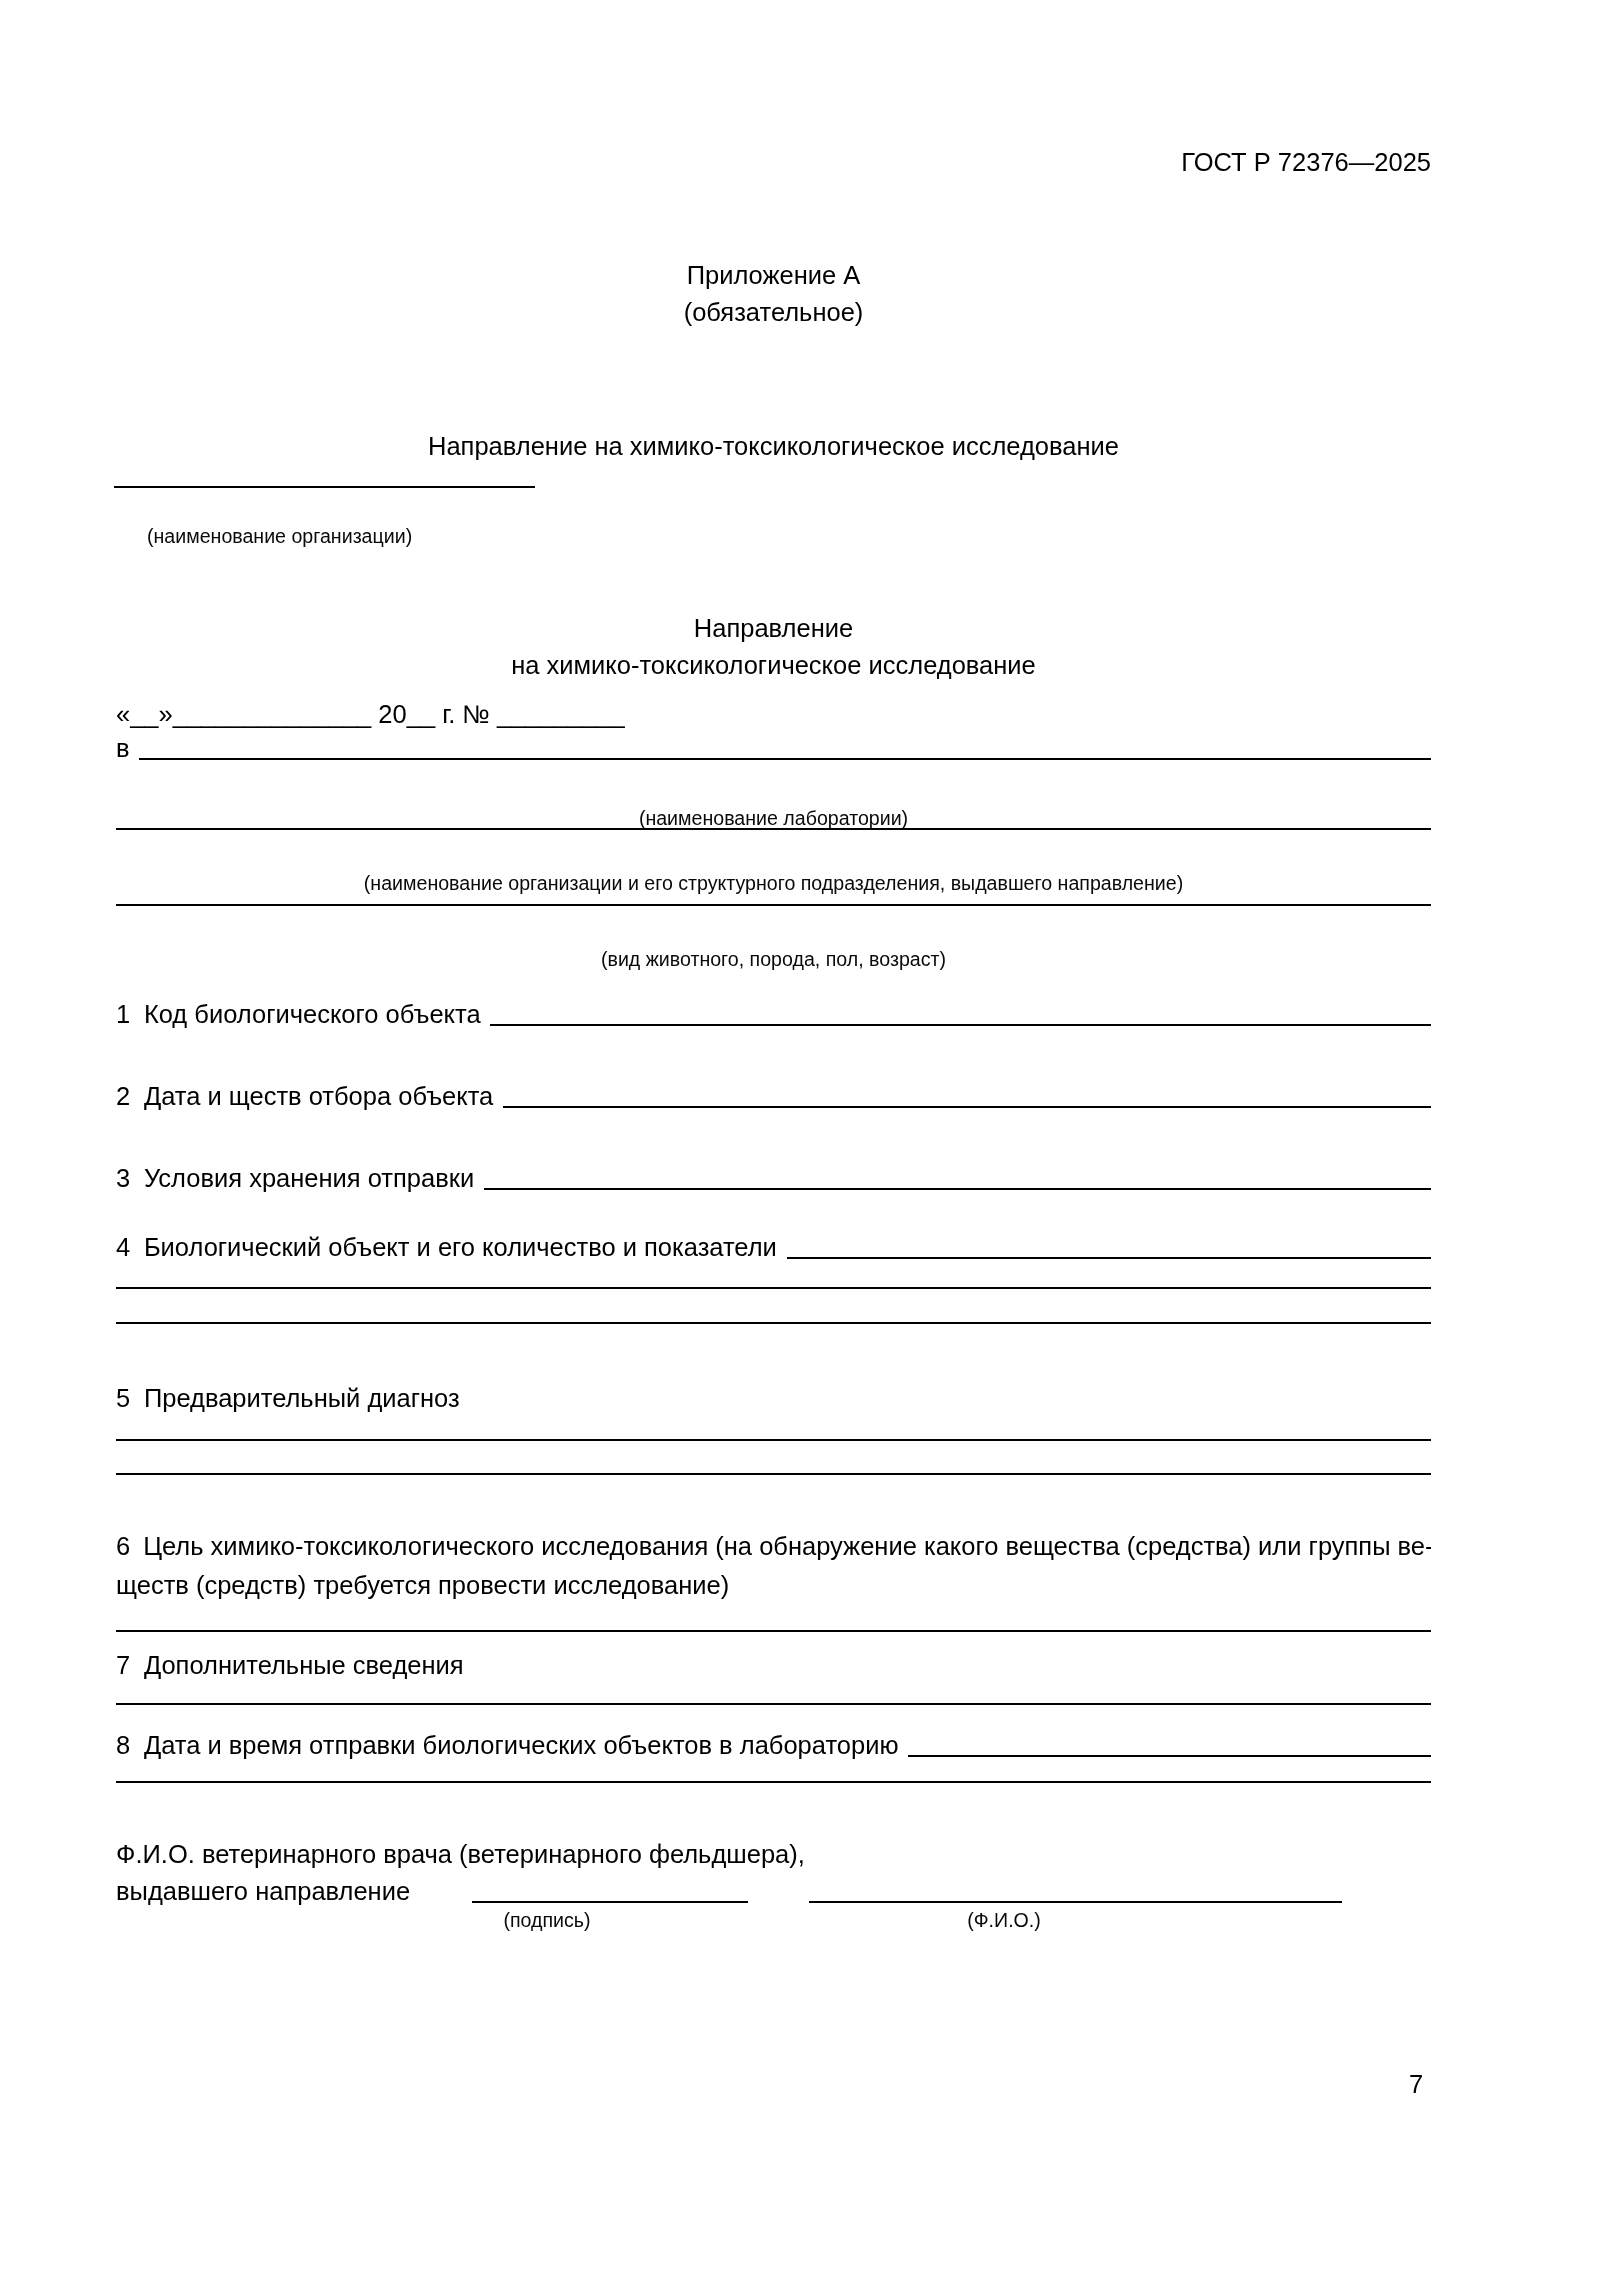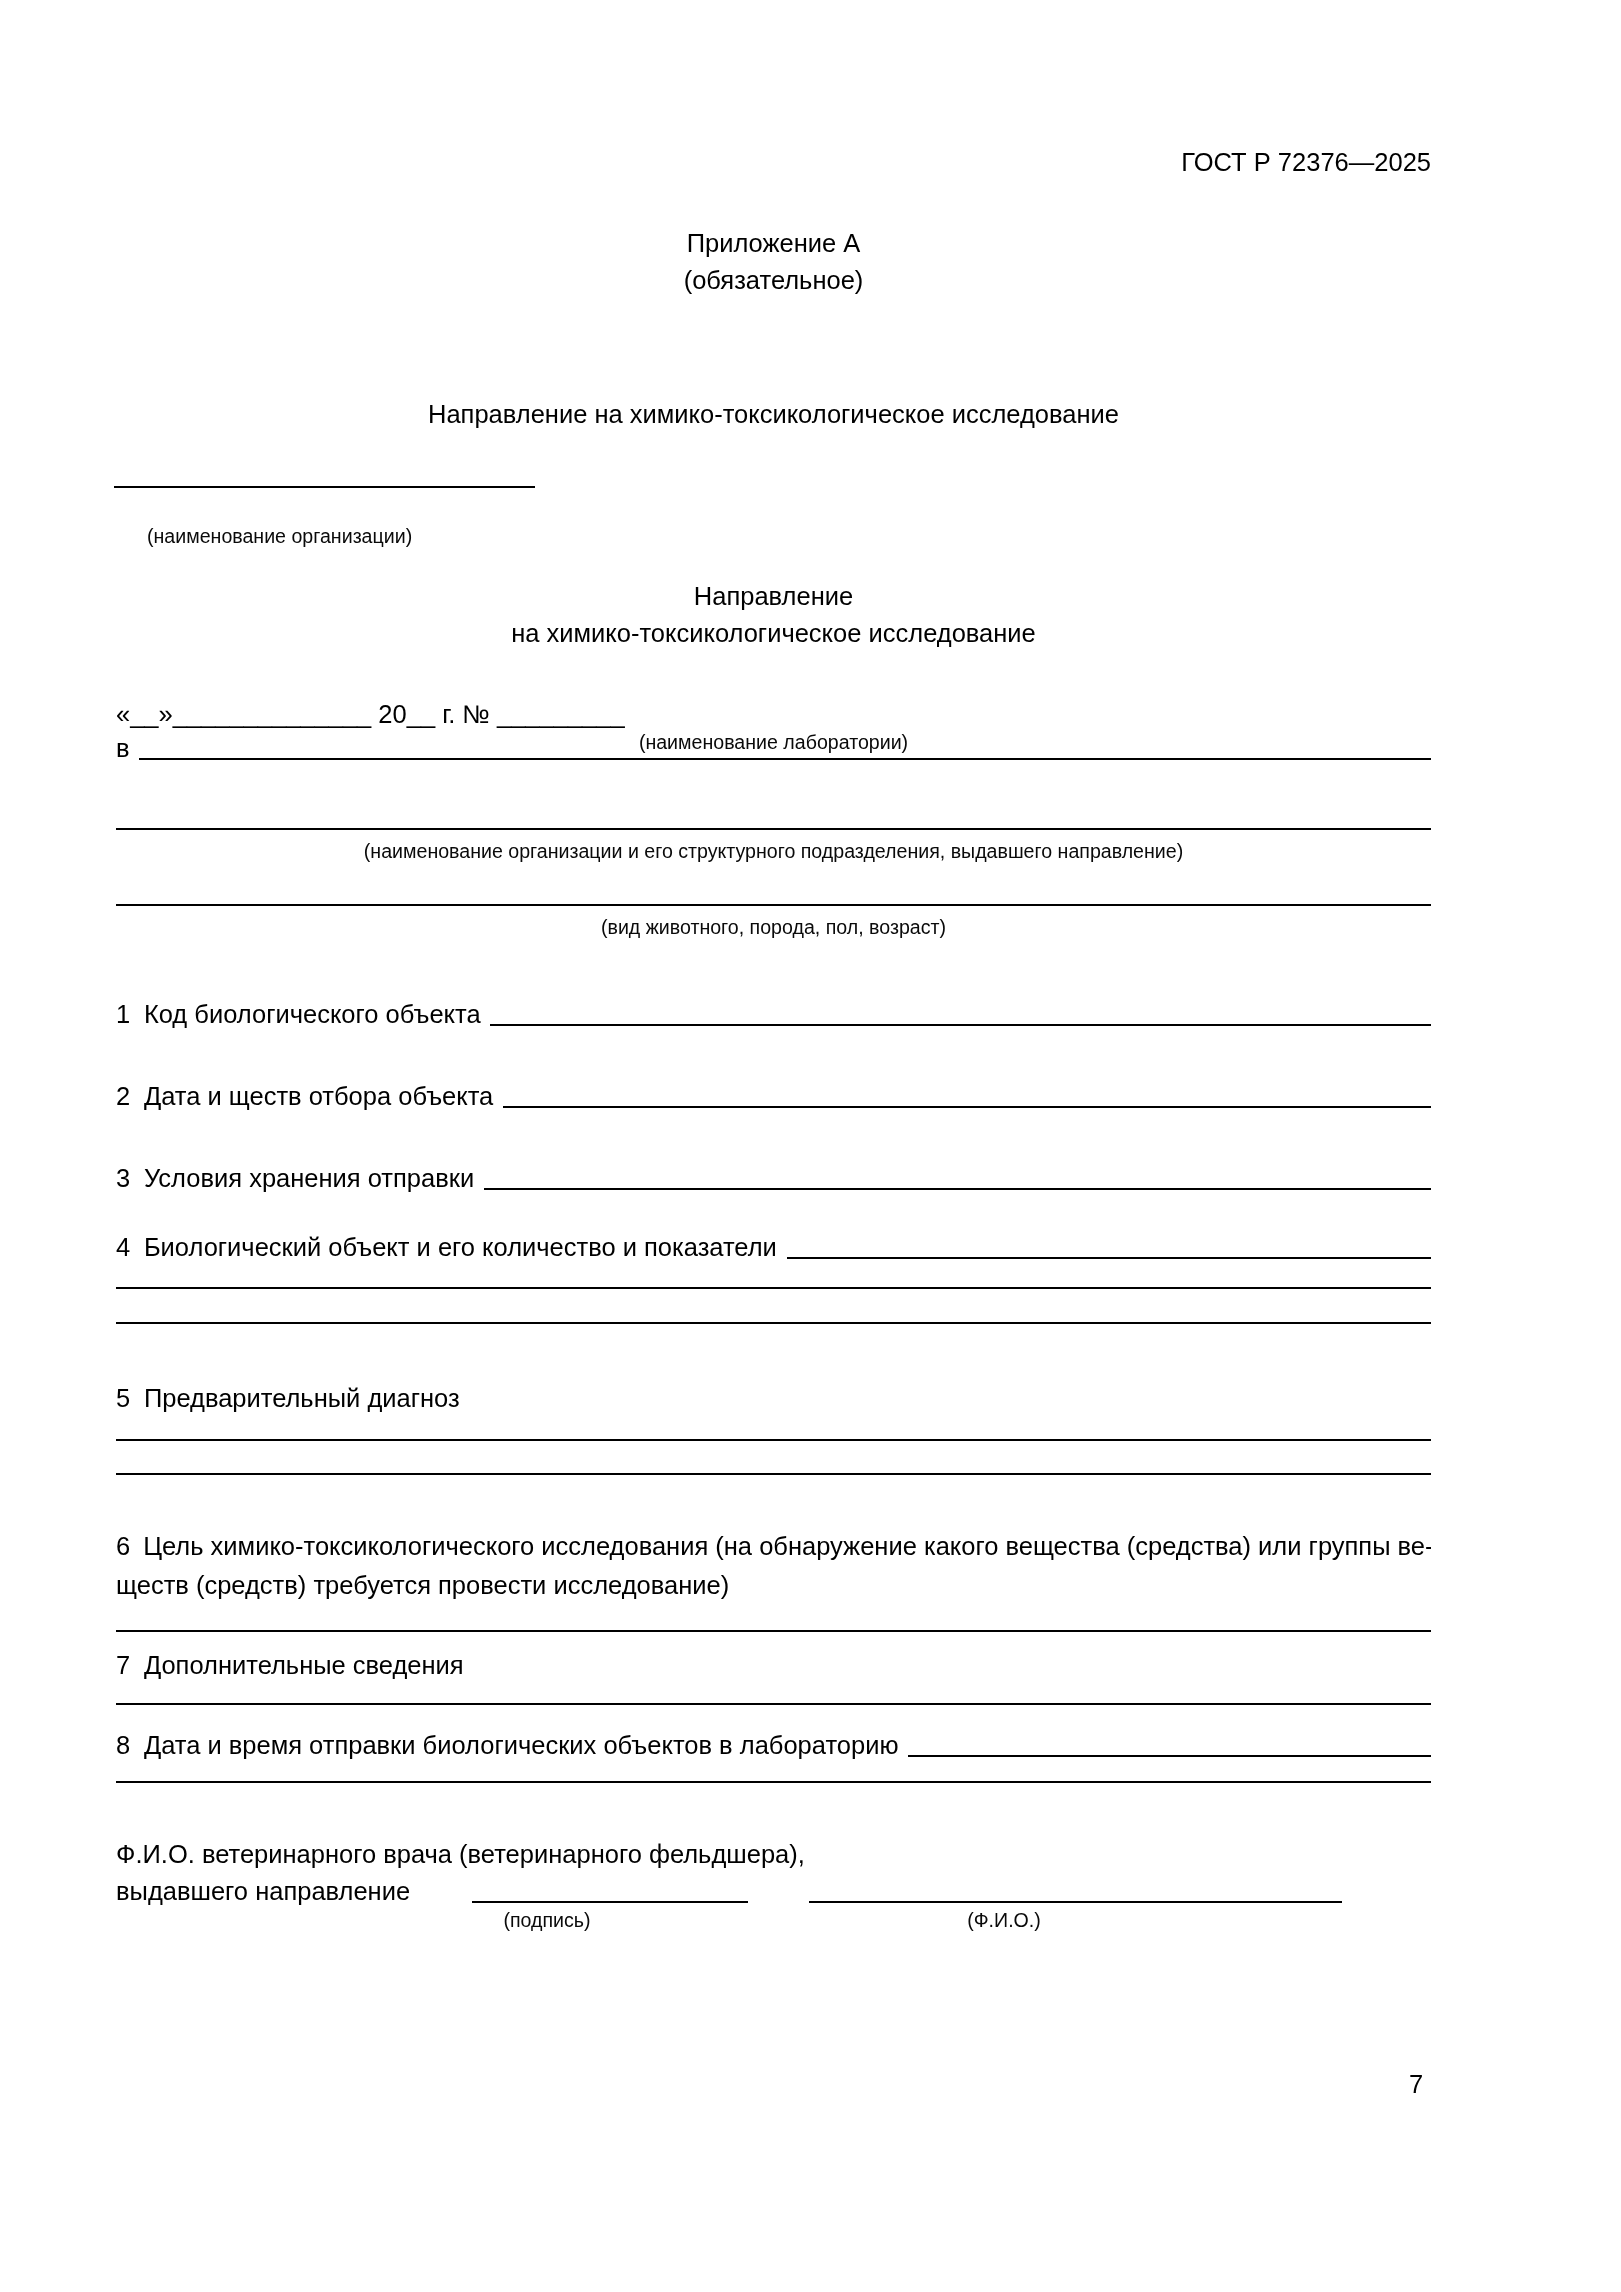--- a/index.html
+++ b/index.html
@@ -9,21 +9,21 @@
     height: 2293px;
     background: #ffffff;
     font-family: "Liberation Sans", sans-serif;
     color: #000000;
     font-size: 25.5px;
     overflow: hidden;
   }
   .abs { position: absolute; }
   .cx { left: 116px; width: 1315px; }
   .bold { font-weight: normal; }
-  .center { text-align: center; }
+  .center { text-align: center; margin-top: 32px; }
   .right { text-align: right; }
   .caption { font-size: 19.6px; color: #0a0a0a; }
   .hr { border-top: 2px solid #000; height: 0; }
   .shortline { border-top: 2px solid #000; height: 0; }
   .row { display: flex; align-items: flex-end; line-height: 1.15; white-space: nowrap; }
   .row .no { margin-right: 13.7px; }
   .fill {
     flex: 1;
     border-bottom: 2px solid #000;
     margin-left: 9.8px;
@@ -68,21 +68,21 @@
     <div>Направление</div>
     <div>на химико-токсикологическое исследование</div>
   </div>
 
   <div class="abs cx" style="top:700px; white-space:nowrap;">«__»______________ 20__ г. № _________</div>
 
   <div class="abs cx row" style="top:734px;">
     <span>в</span>
     <span class="fill"></span>
   </div>
-  <div class="abs cx center caption" style="top:731px;">(наименование лаборатории)</div>
+  <div class="abs cx center caption" style="top:775px;">(наименование лаборатории)</div>
 
   <div class="abs cx hr" style="top:828px;"></div>
   <div class="abs cx center caption" style="top:840px;">(наименование организации и его структурного подразделения, выдавшего направление)</div>
 
   <div class="abs cx hr" style="top:904px;"></div>
   <div class="abs cx center caption" style="top:916px;">(вид животного, порода, пол, возраст)</div>
 
   <div class="abs cx row" style="top:1000px;">
     <span class="no">1</span>
     <span>Код биологического объекта</span>

